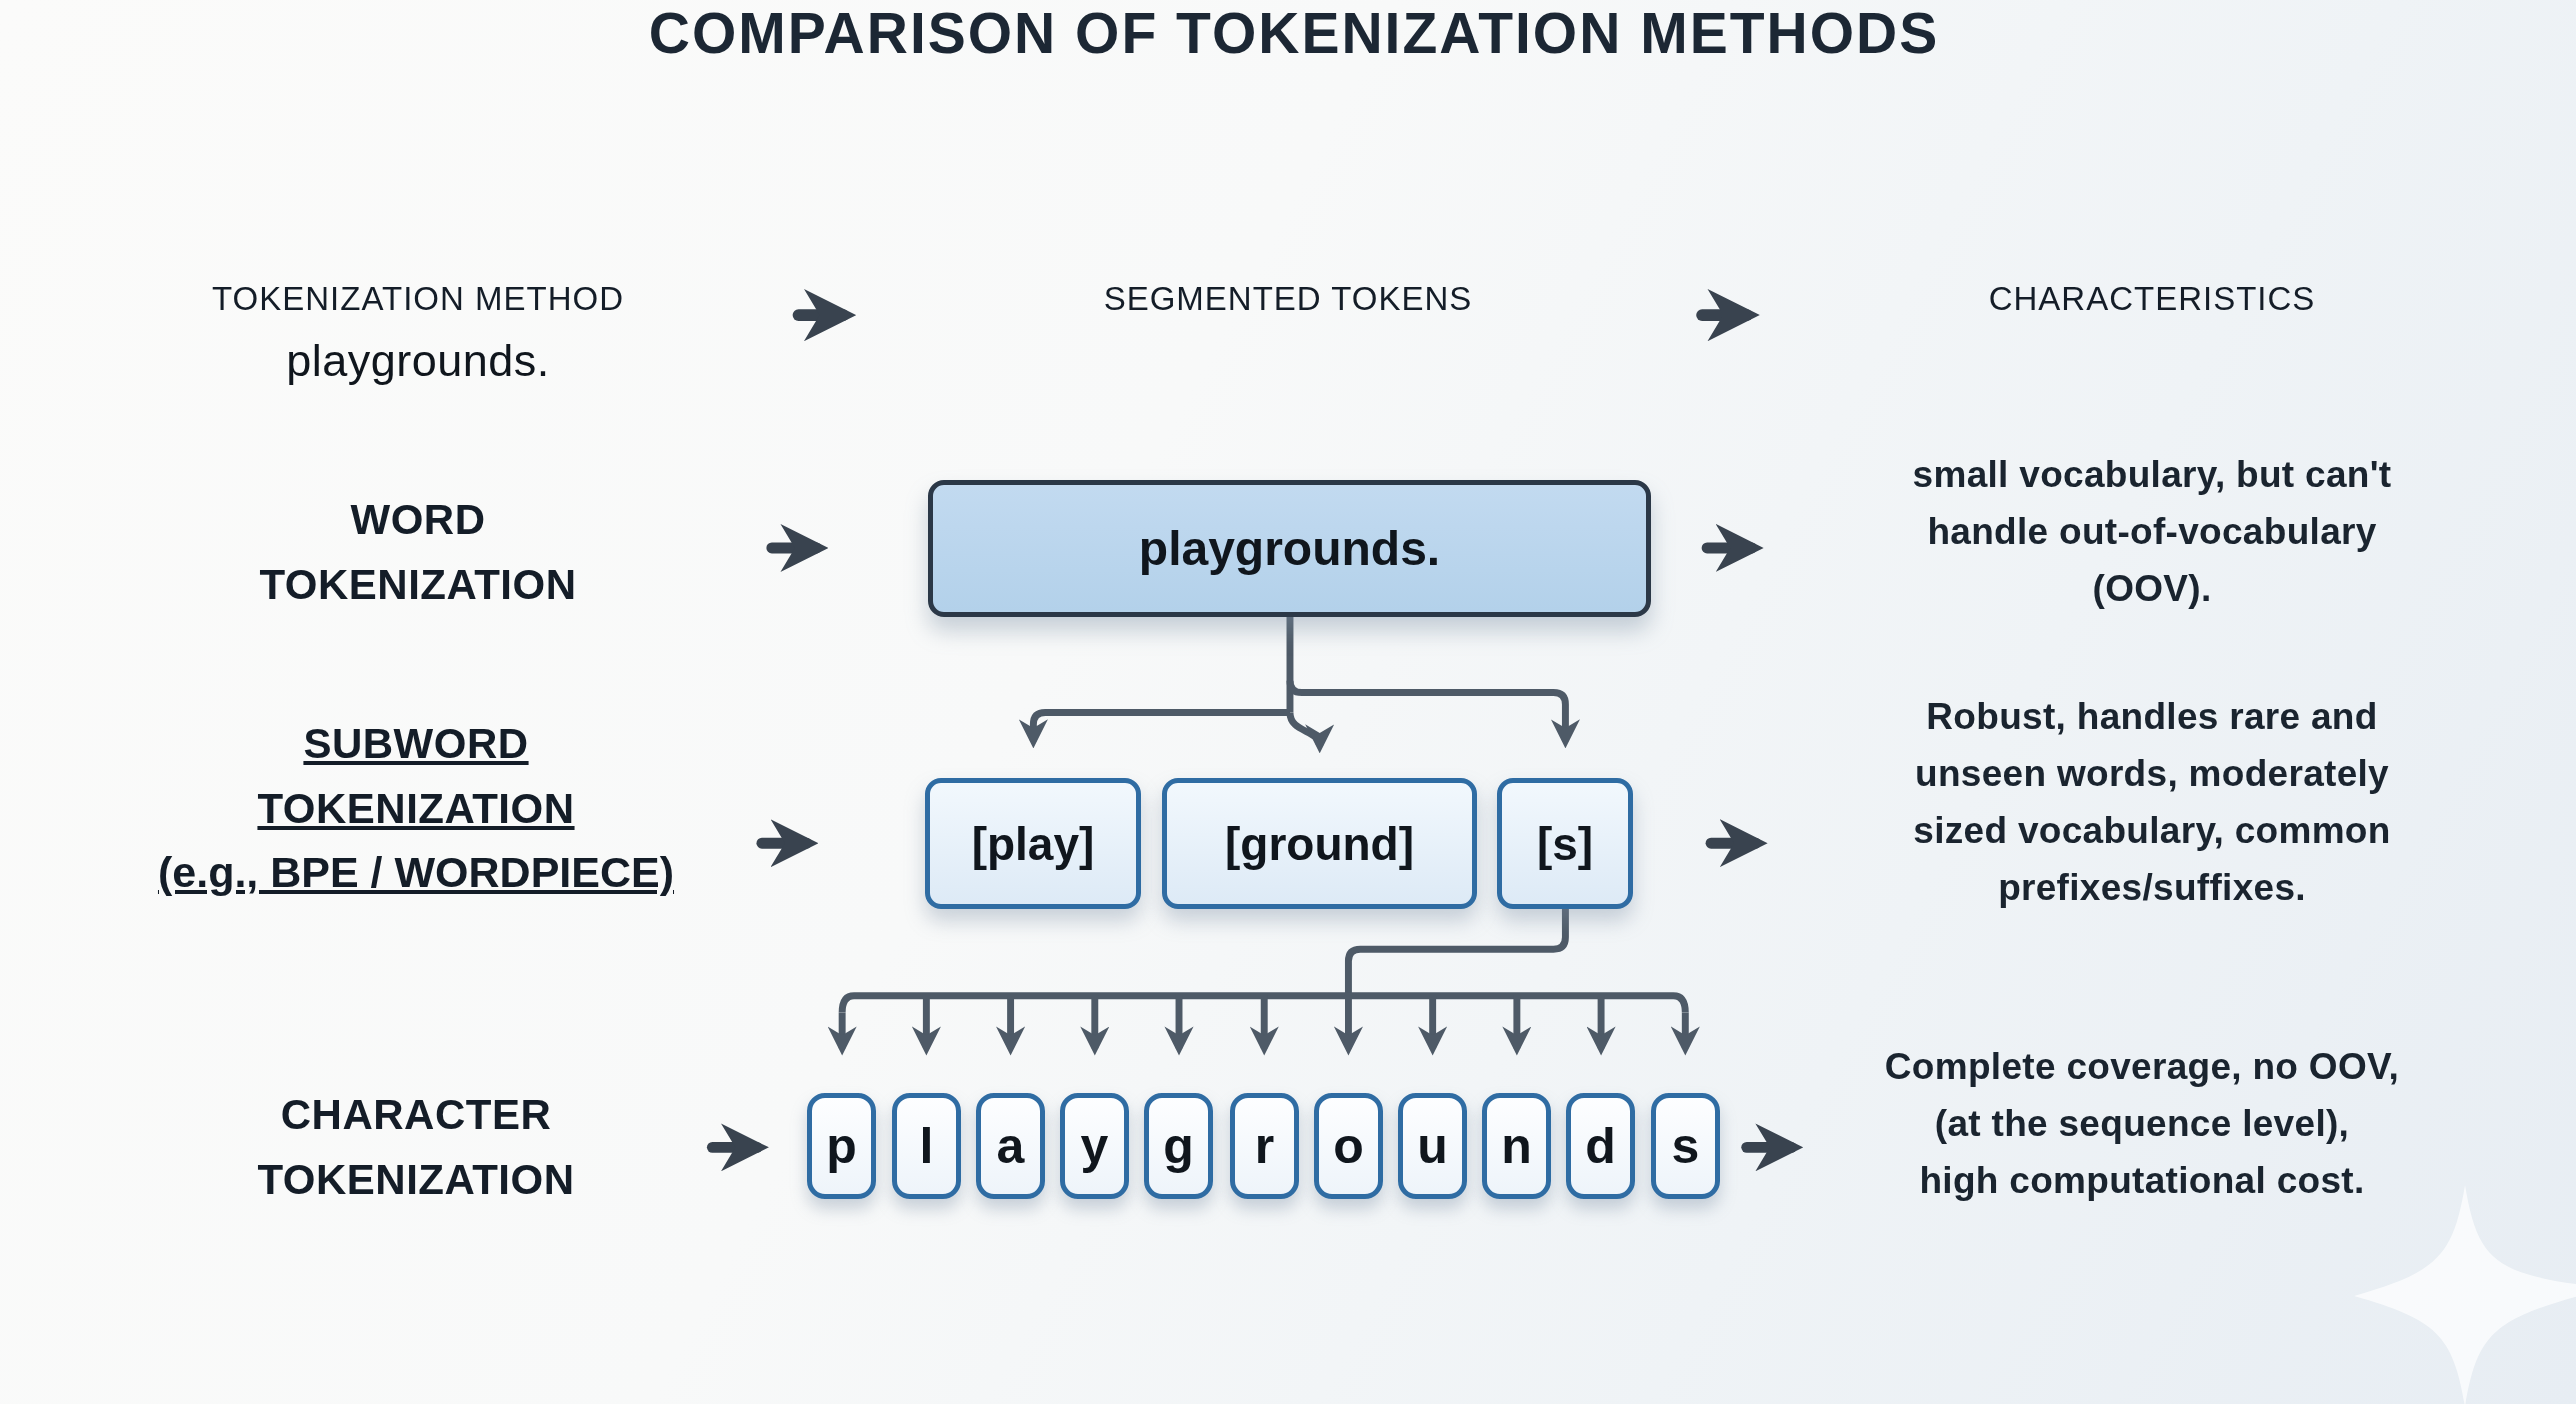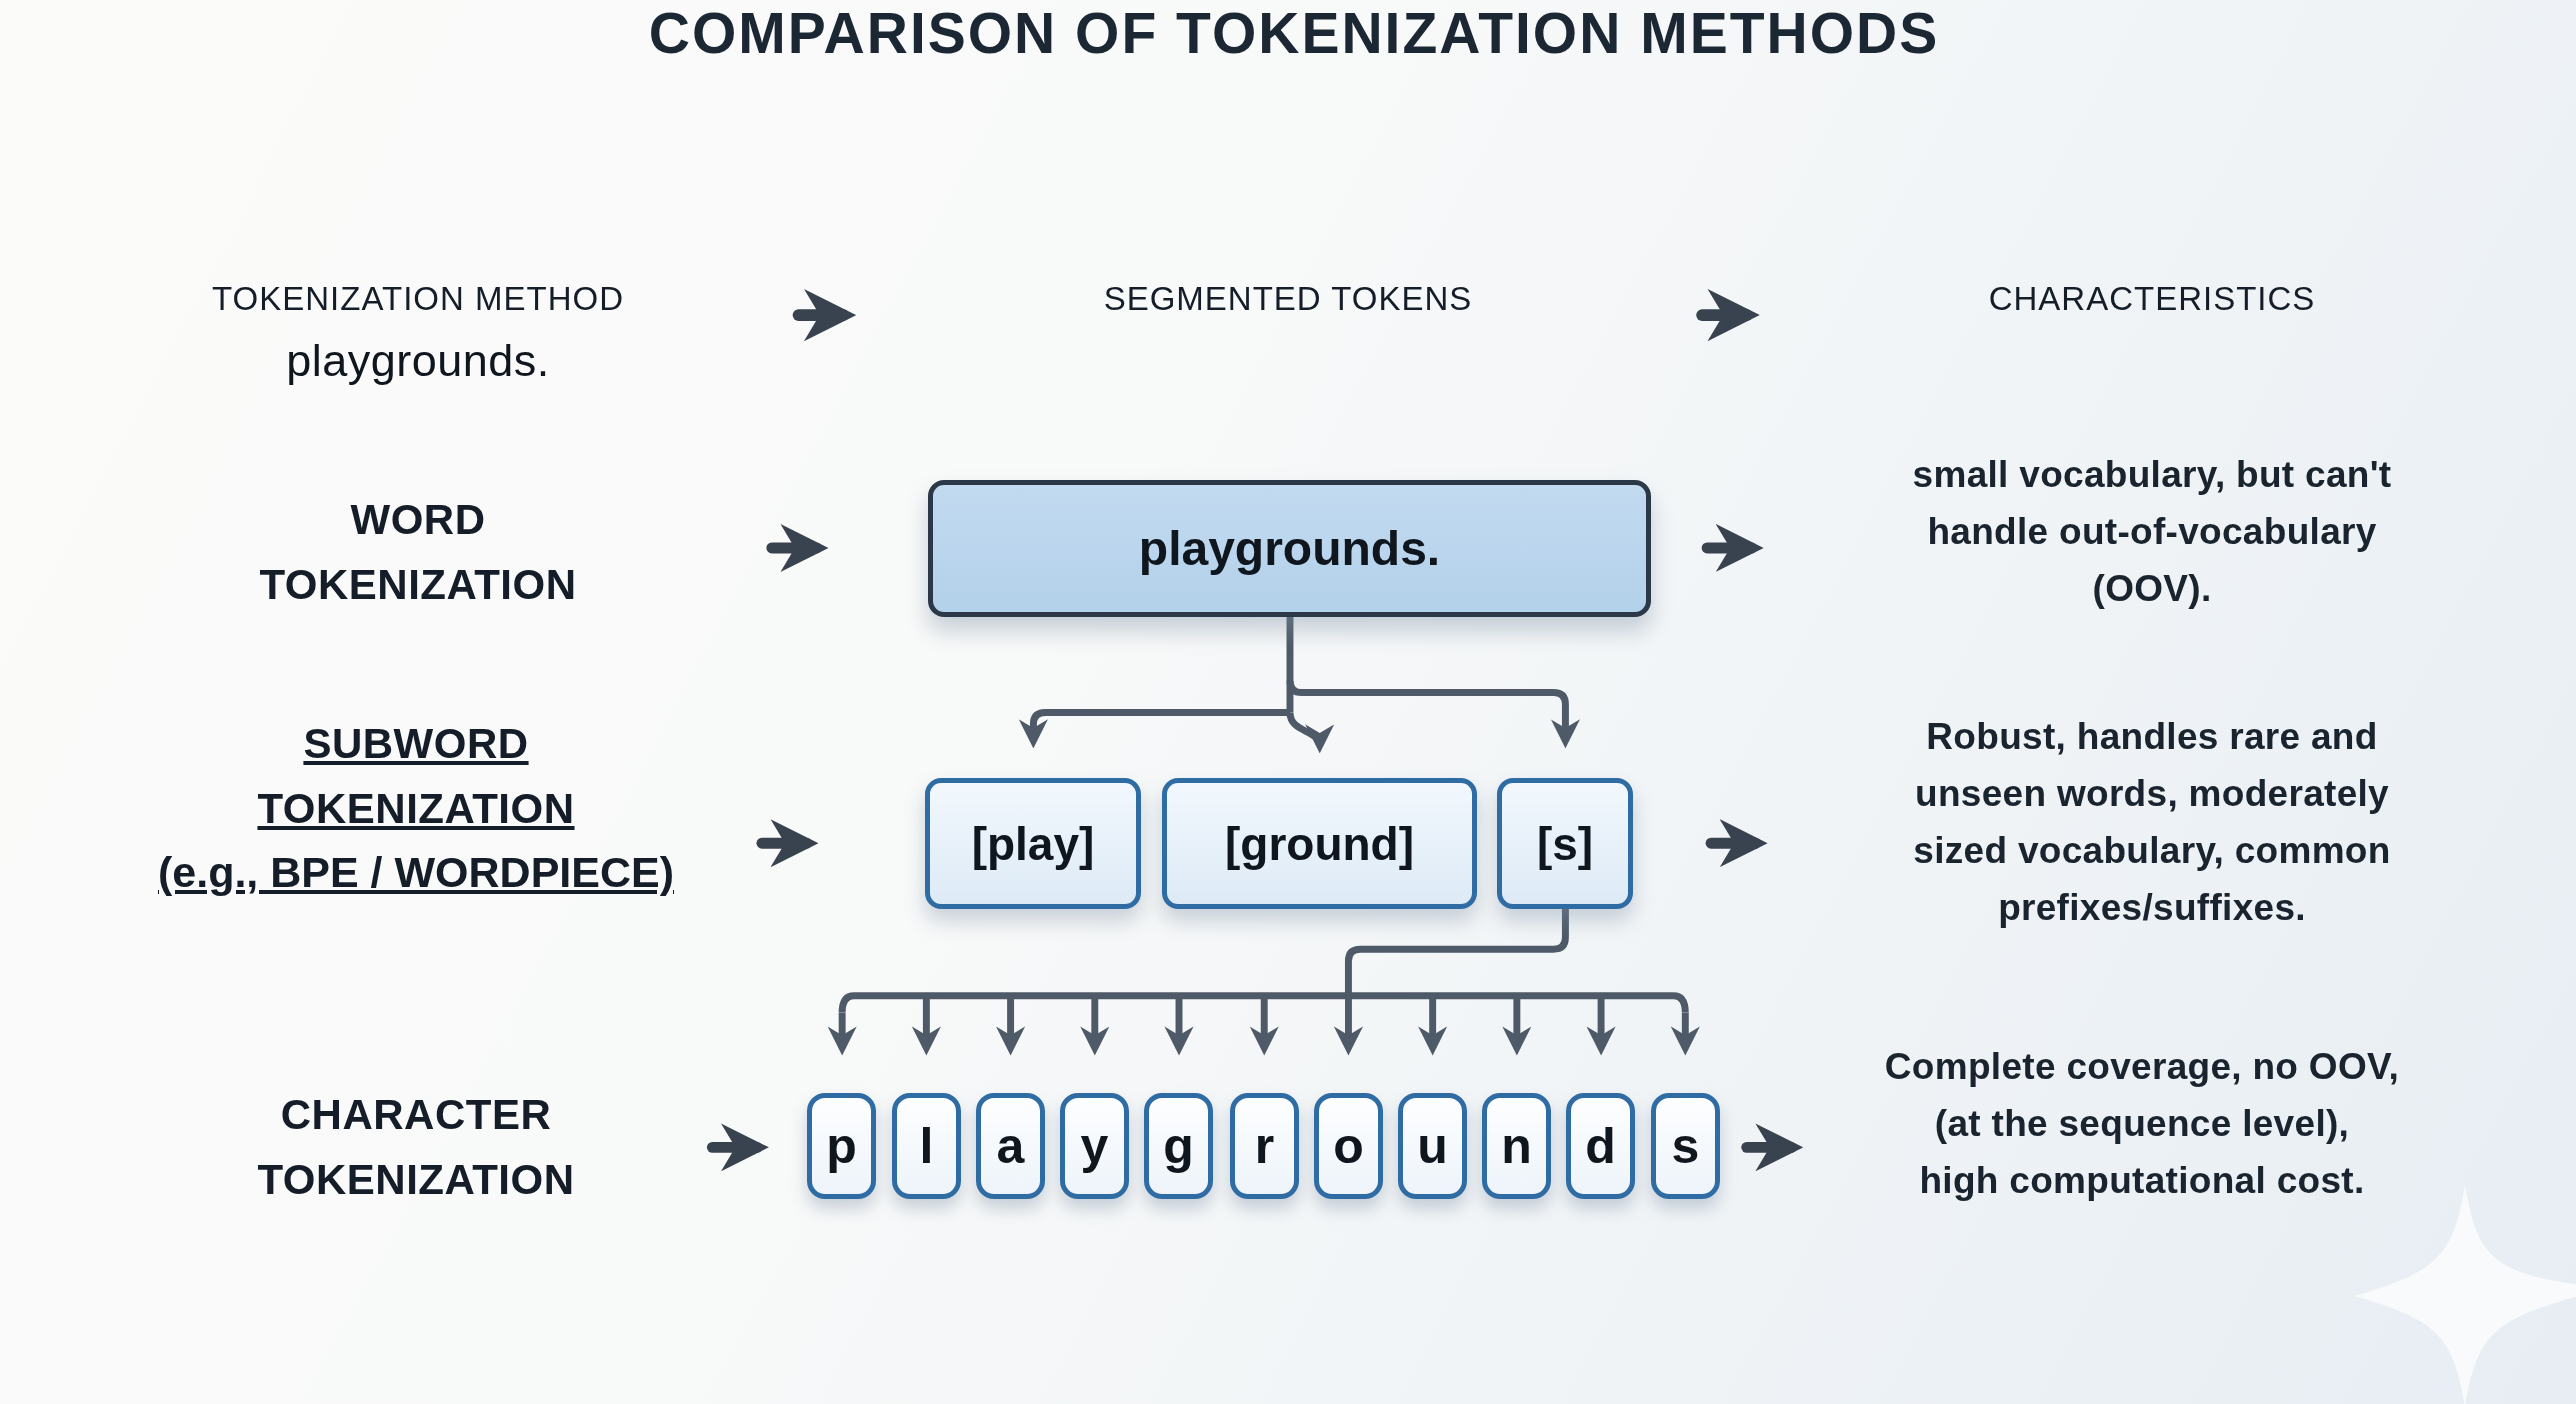--- a/index.html
+++ b/index.html
@@ -147,21 +147,21 @@
     </div>
     <div class="tokenbox subbox" style="left:925px;width:216px;">
       <span>[play]</span>
     </div>
     <div class="tokenbox subbox" style="left:1162px;width:315px;">
       <span>[ground]</span>
     </div>
     <div class="tokenbox subbox" style="left:1497px;width:136px;">
       <span>[s]</span>
     </div>
-    <div class="abs para" style="left:1805px;top:708px;width:694px;">
+    <div class="abs para" style="left:1805px;top:688px;width:694px;">
       <div>Robust, handles rare and</div>
       <div>unseen words, moderately</div>
       <div>sized vocabulary, common</div>
       <div>prefixes/suffixes.</div>
     </div>
 
     <div class="abs rowlabel ctr" style="left:69px;top:1082px;width:694px;">
       <span>CHARACTER</span><br>
       <span>TOKENIZATION</span>
     </div>

